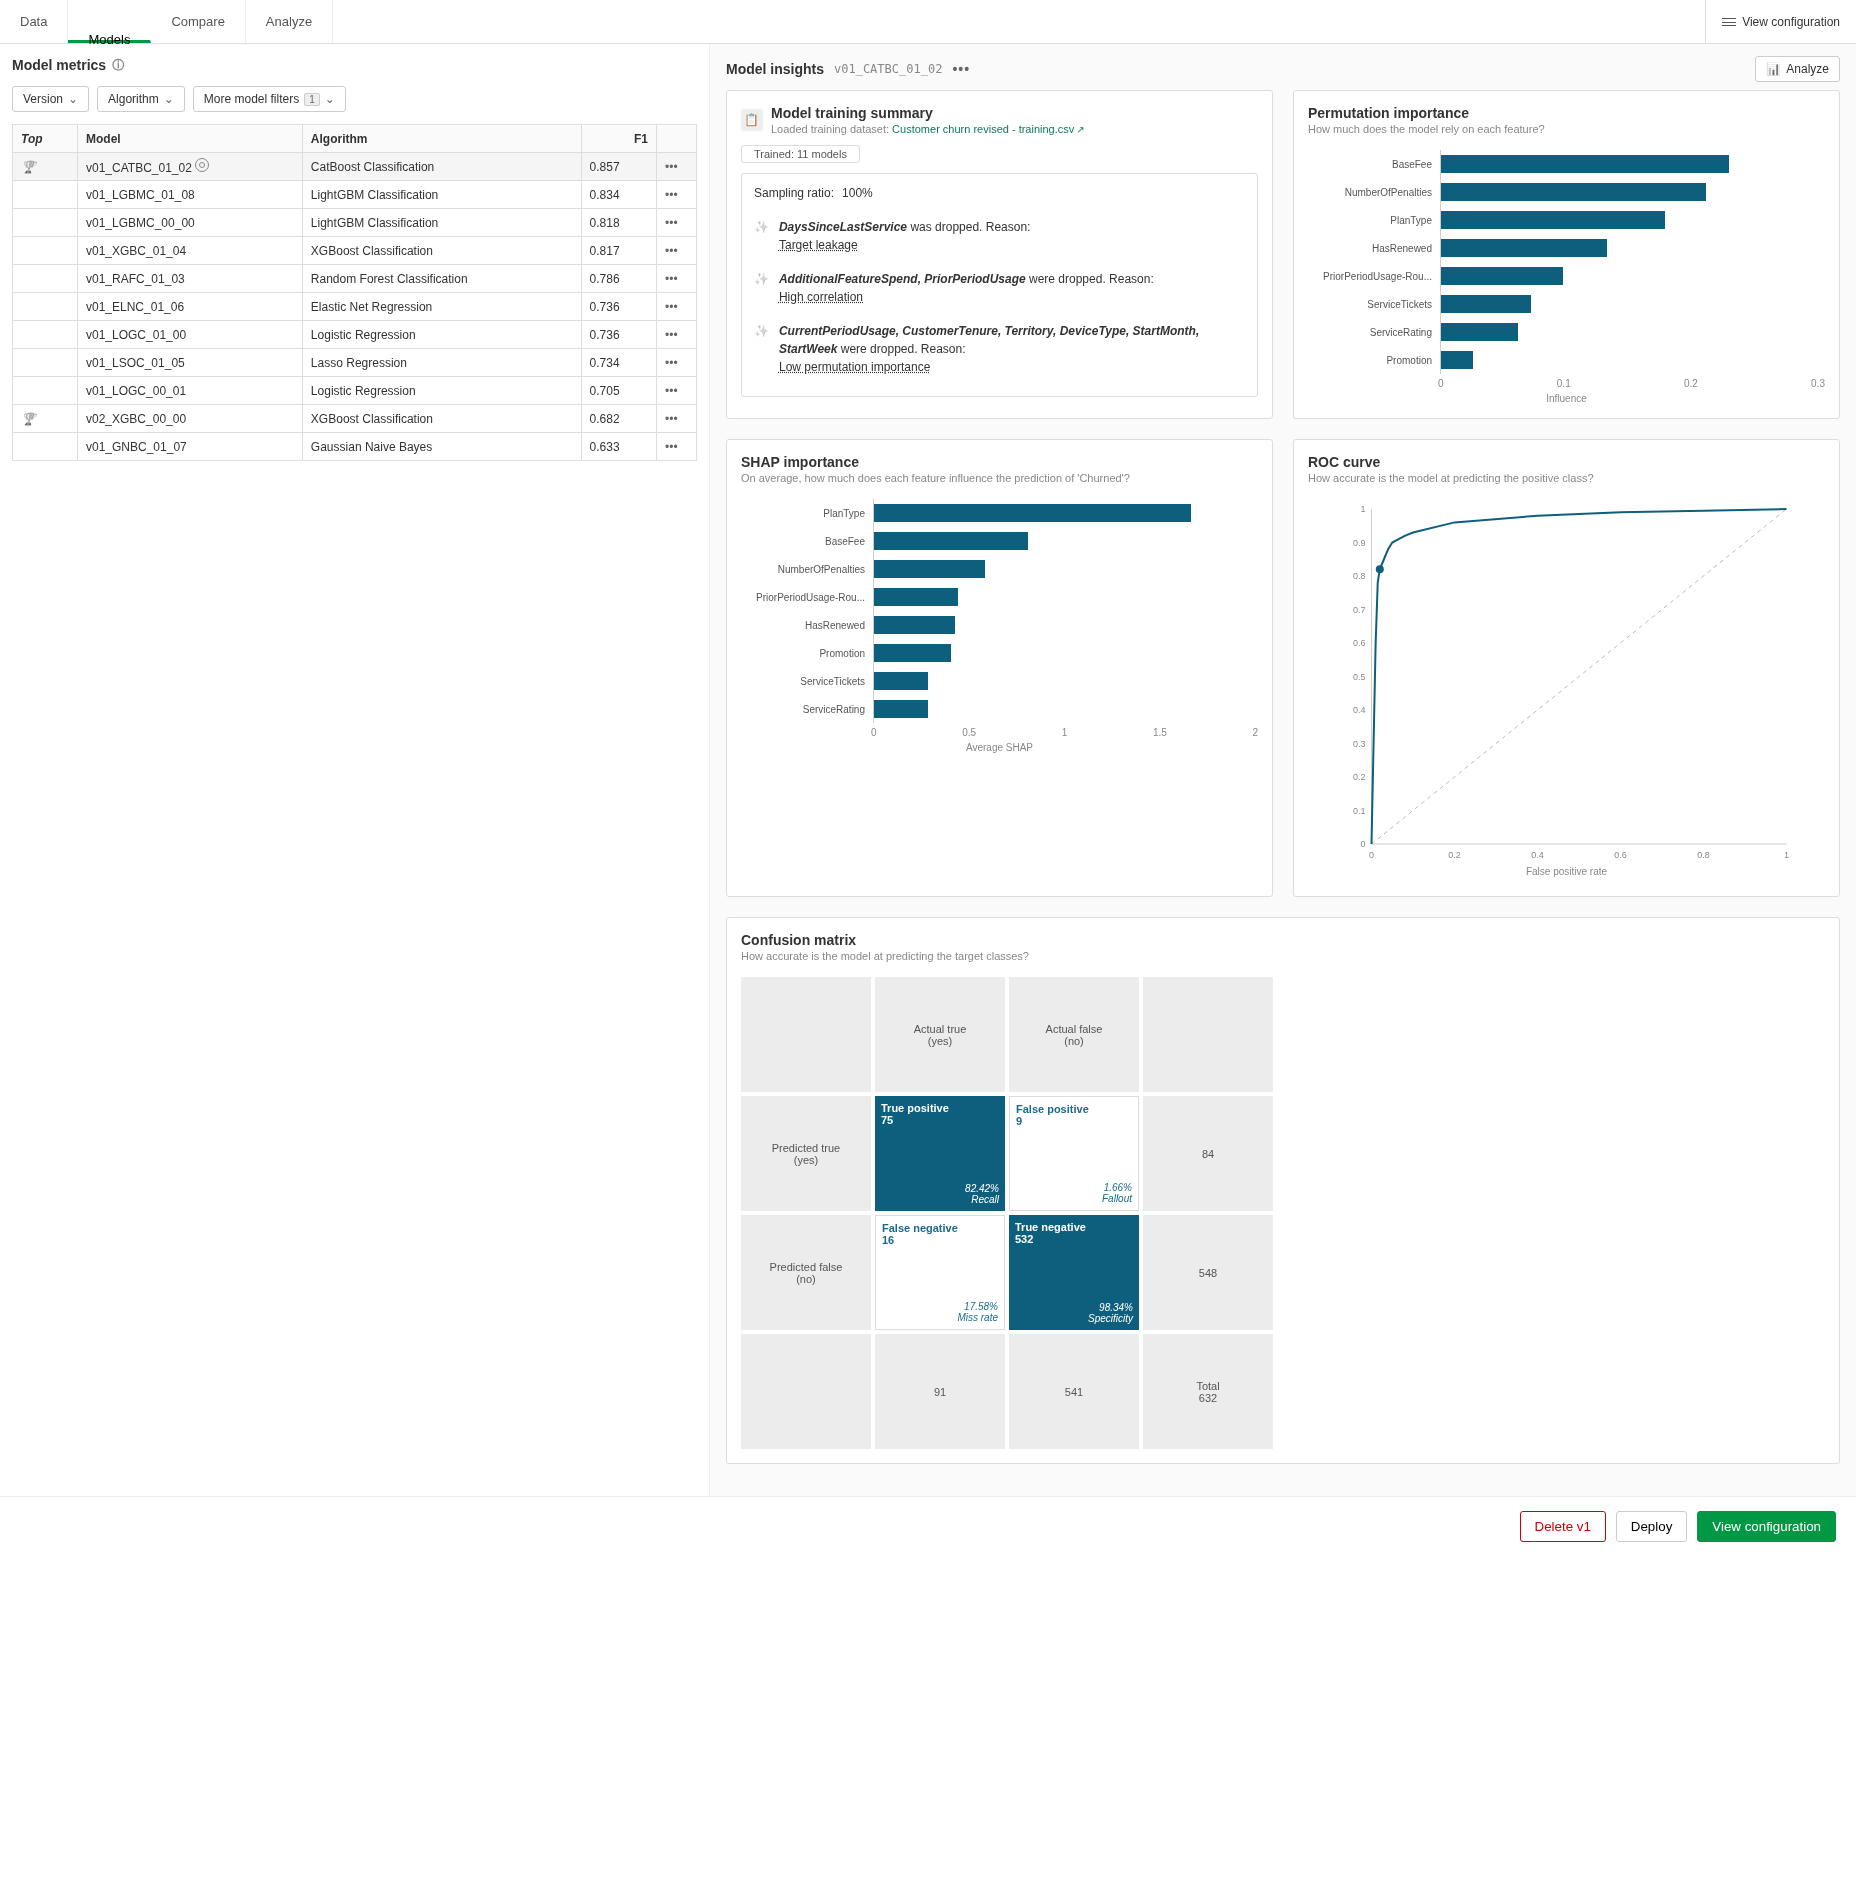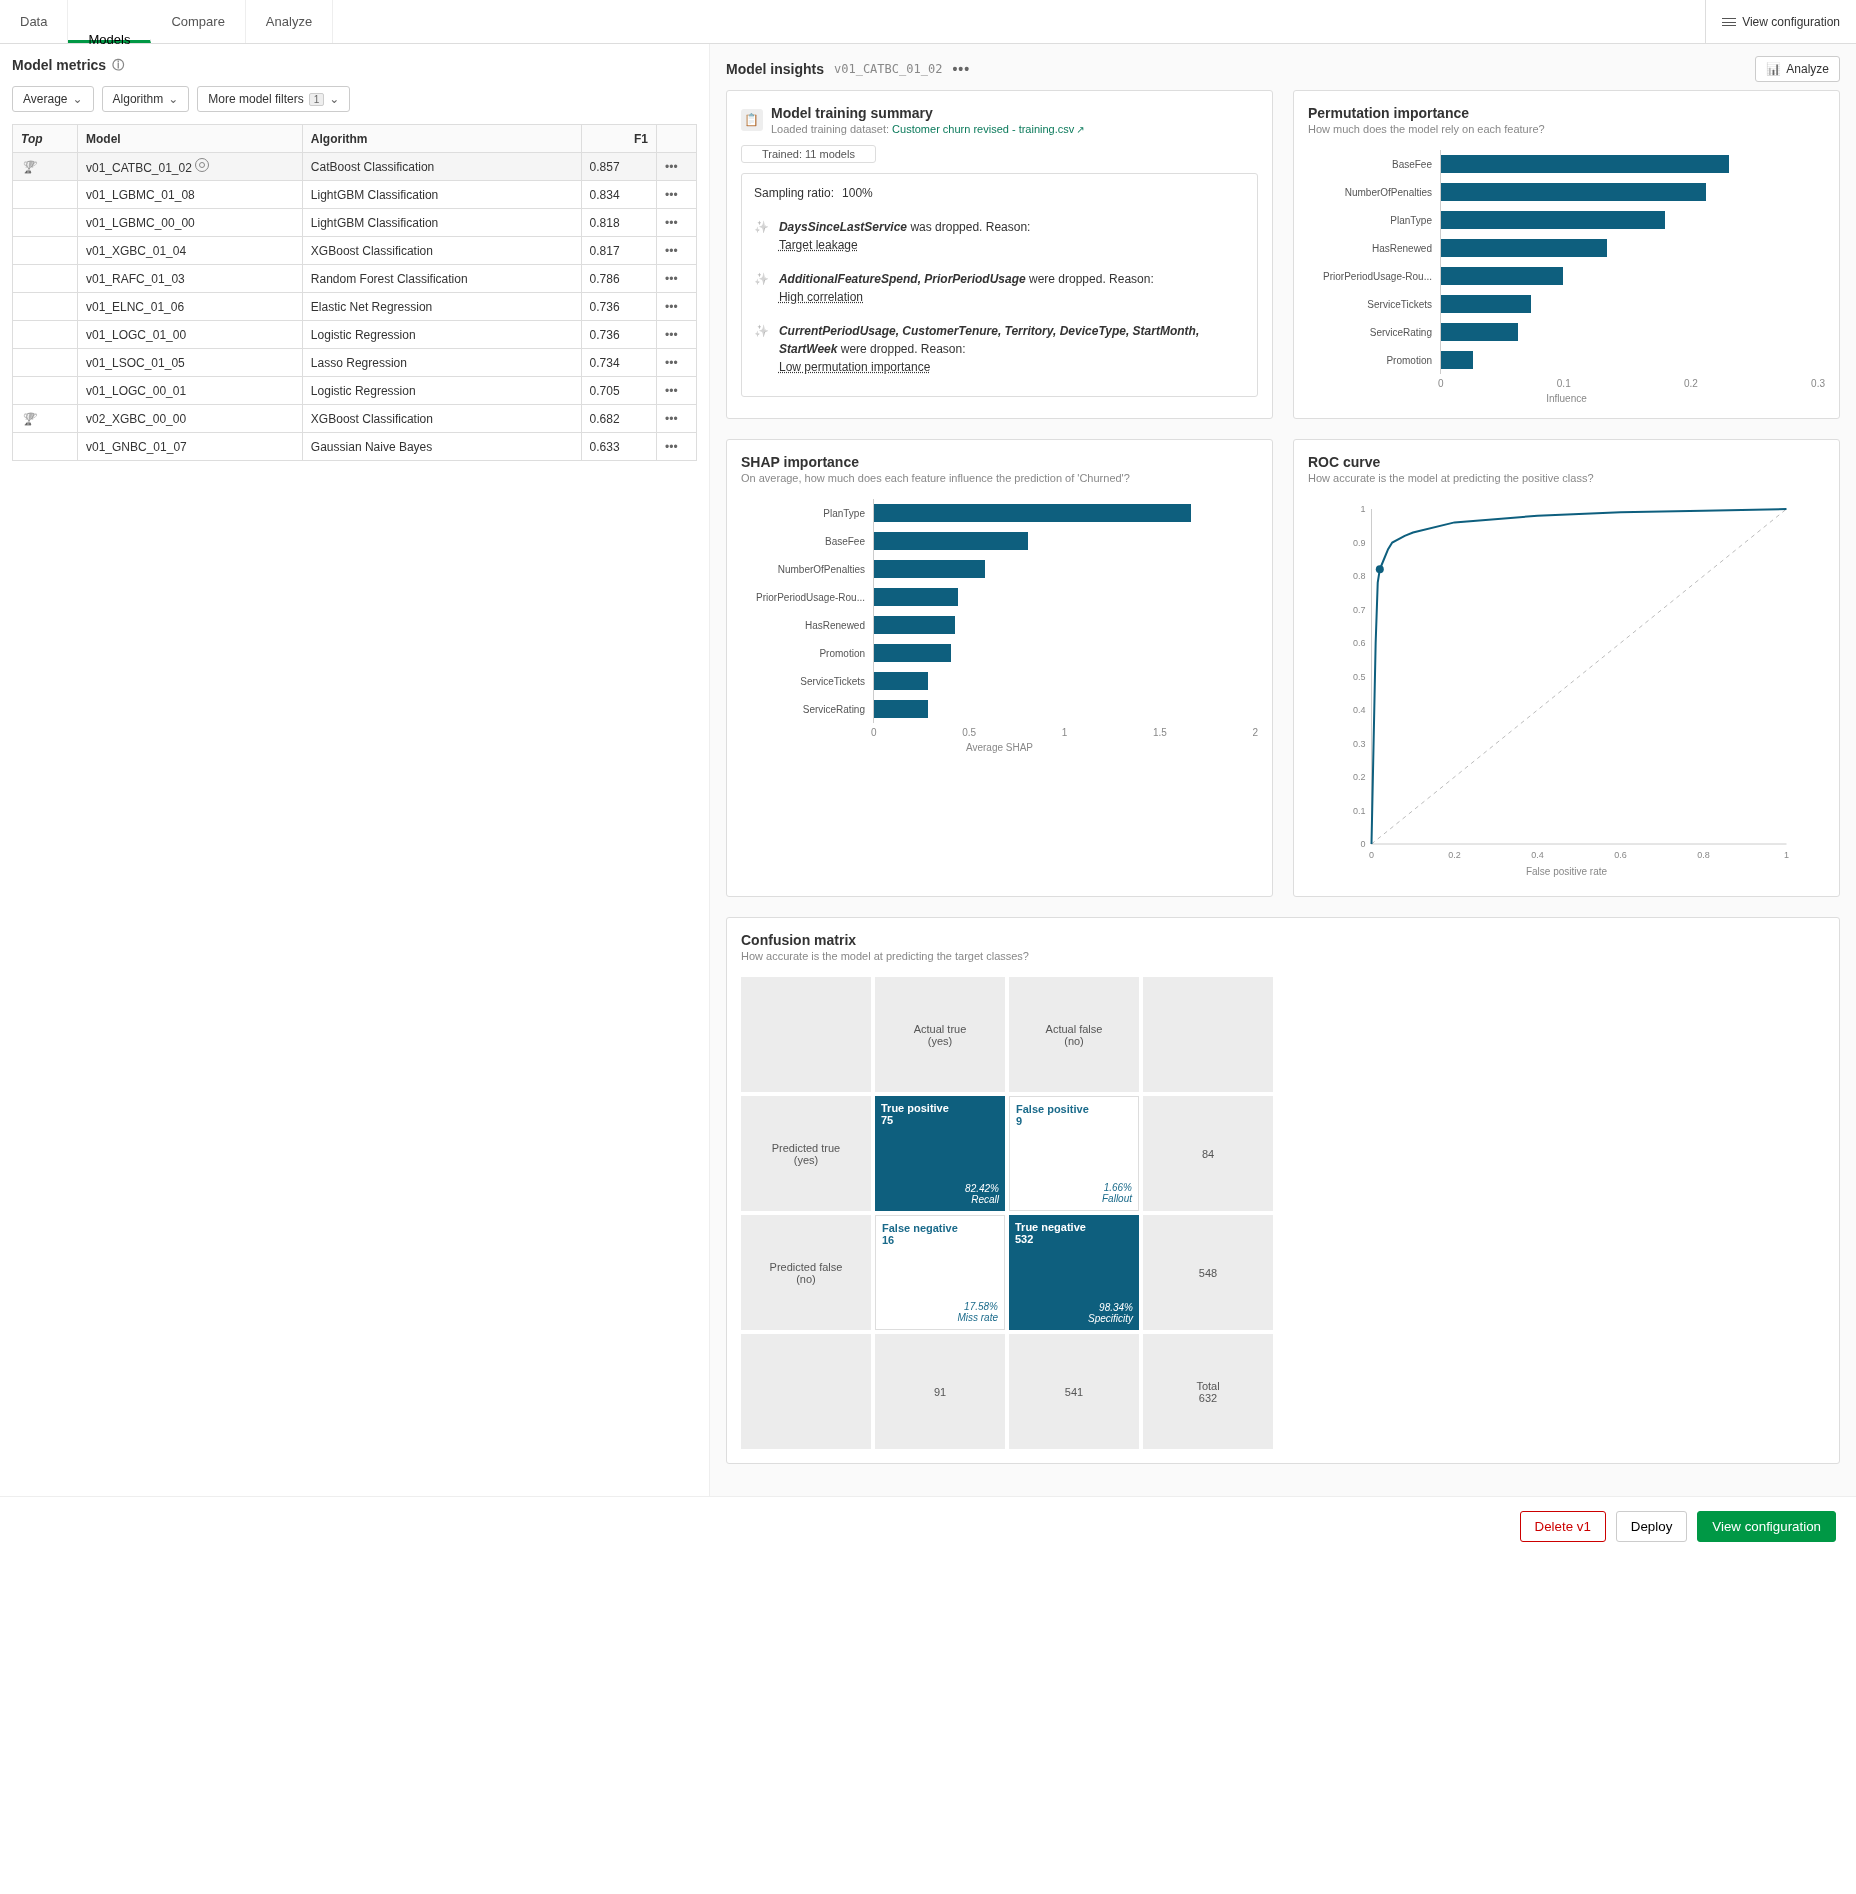--- a/index.html
+++ b/index.html
@@ -39,21 +39,21 @@
 .analyze-btn{border:1px solid #ccc;background:#fff;padding:5px 10px;border-radius:3px;display:flex;align-items:center;gap:5px;cursor:pointer;}
 .cards-row{display:flex;gap:20px;margin-bottom:20px;}
 .card{border:1px solid #ddd;border-radius:3px;background:#fff;padding:14px;flex:1;}
 .card-half{width:calc(50% - 10px);}
 .card h3{font-size:14px;font-weight:600;margin-bottom:2px;}
 .card .sub{font-size:11px;color:#888;}
 .train-head{display:flex;align-items:center;gap:8px;}
 .icon-sq{background:#eee;border-radius:3px;width:22px;height:22px;display:flex;align-items:center;justify-content:center;}
 .link{color:#0b7a5b;cursor:pointer;}
 .ext::after{content:"↗";font-size:10px;margin-left:2px;}
-.badge-box{border:1px solid #ddd;padding:2px 20px;border-radius:3px;display:inline-block;margin:10px 0;font-size:11px;color:#555;}
+.badge-box{border:1px solid #ddd;padding:2px 12px;border-radius:3px;display:inline-block;margin:10px 0;font-size:11px;color:#555;}
 .innerbox{border:1px solid #ddd;border-radius:3px;padding:12px;}
 .inhead{display:flex;gap:8px;font-size:12px;}
 .spark::before{content:"✨";filter:grayscale(100%);font-size:12px;}
 ul.insights{list-style:none;margin-top:10px;}
 ul.insights li{display:flex;gap:10px;padding:8px 0;font-size:12px;line-height:1.5;}
 ul.insights li .txt{flex:1;}
 .und{text-decoration:underline dotted;}
 .hbar-chart{margin-top:15px;}
 .hbar-row{display:flex;align-items:center;height:28px;gap:2px;}
 .hbar-label{width:130px;text-align:right;font-size:10px;color:#555;padding-right:6px;white-space:nowrap;overflow:hidden;text-overflow:ellipsis;}
@@ -101,21 +101,21 @@
 </div>
 
 <div class="main">
   <div class="left">
     <h2>
         <span>Model metrics</span>
         <span class="info-icon"></span>
       </h2>
     <div class="filter-row">
       <div class="filter-btn">
-          <span>Average</span>
+          <span>Version</span>
           <span class="chev"></span>
         </div>
       <div class="filter-btn">
           <span>Algorithm</span>
           <span class="chev"></span>
         </div>
       <div class="filter-btn">
           <span>More model filters</span>
           <span class="badge-count">1</span>
           <span class="chev"></span>

